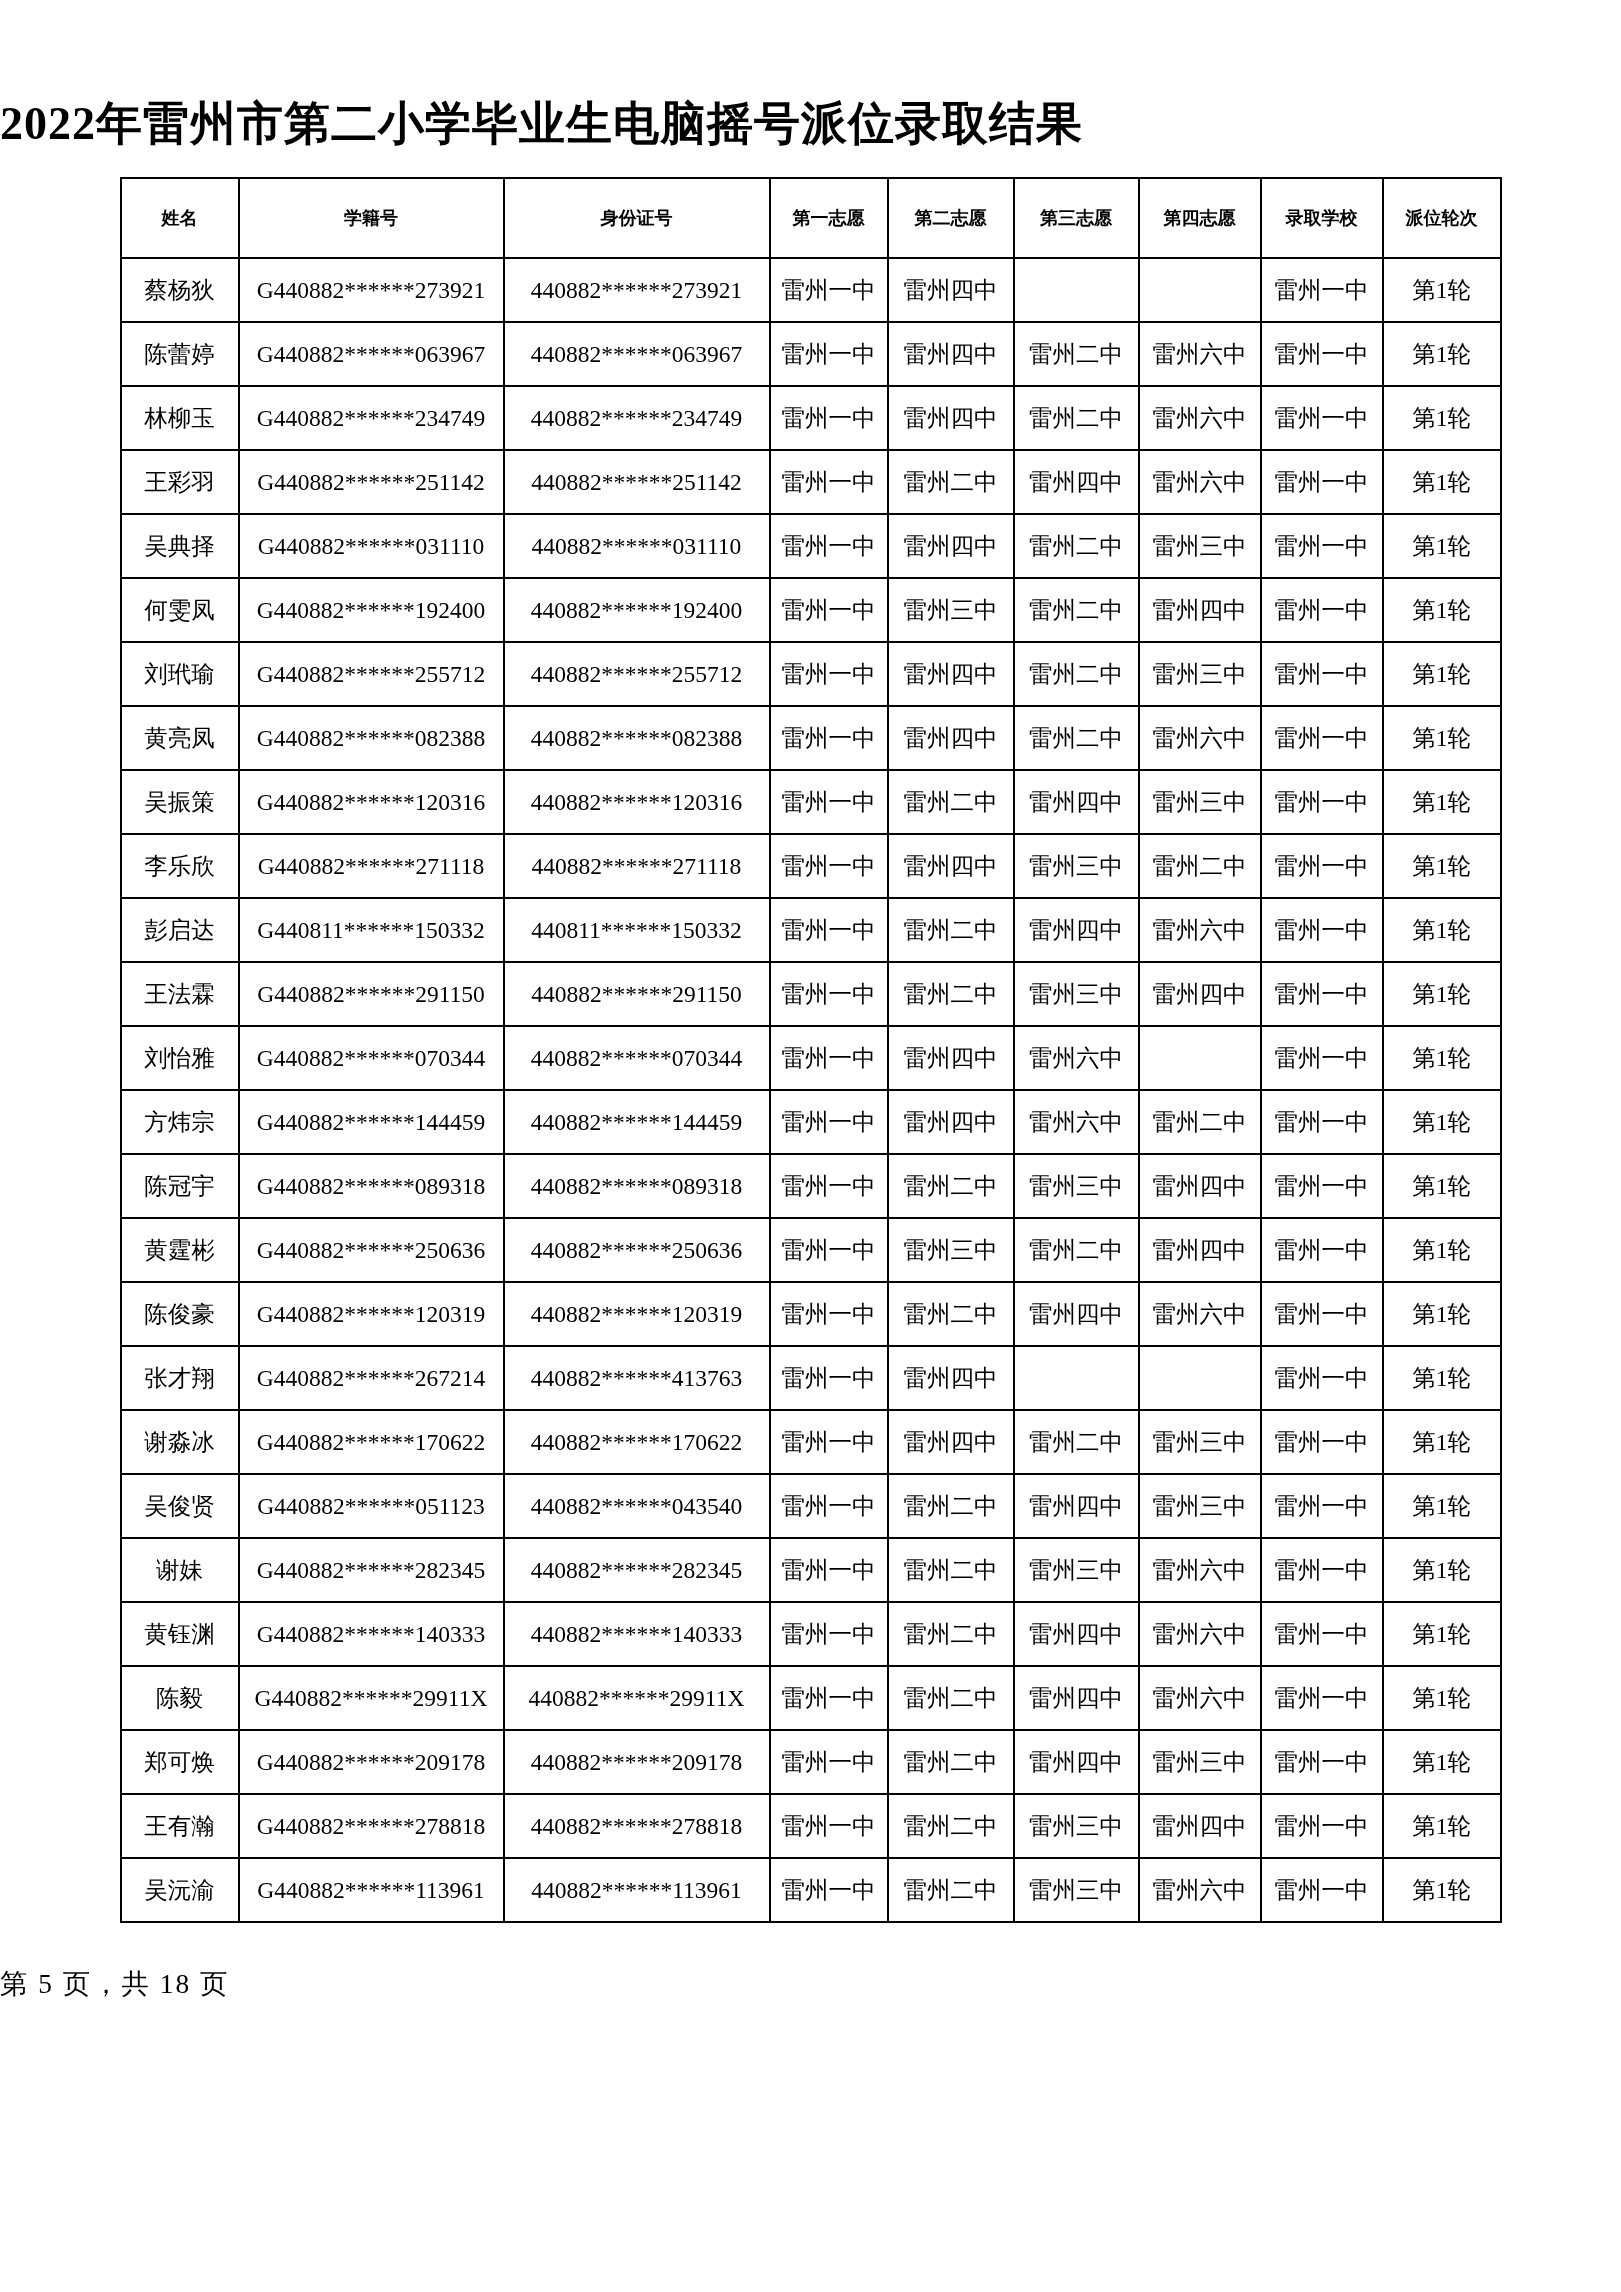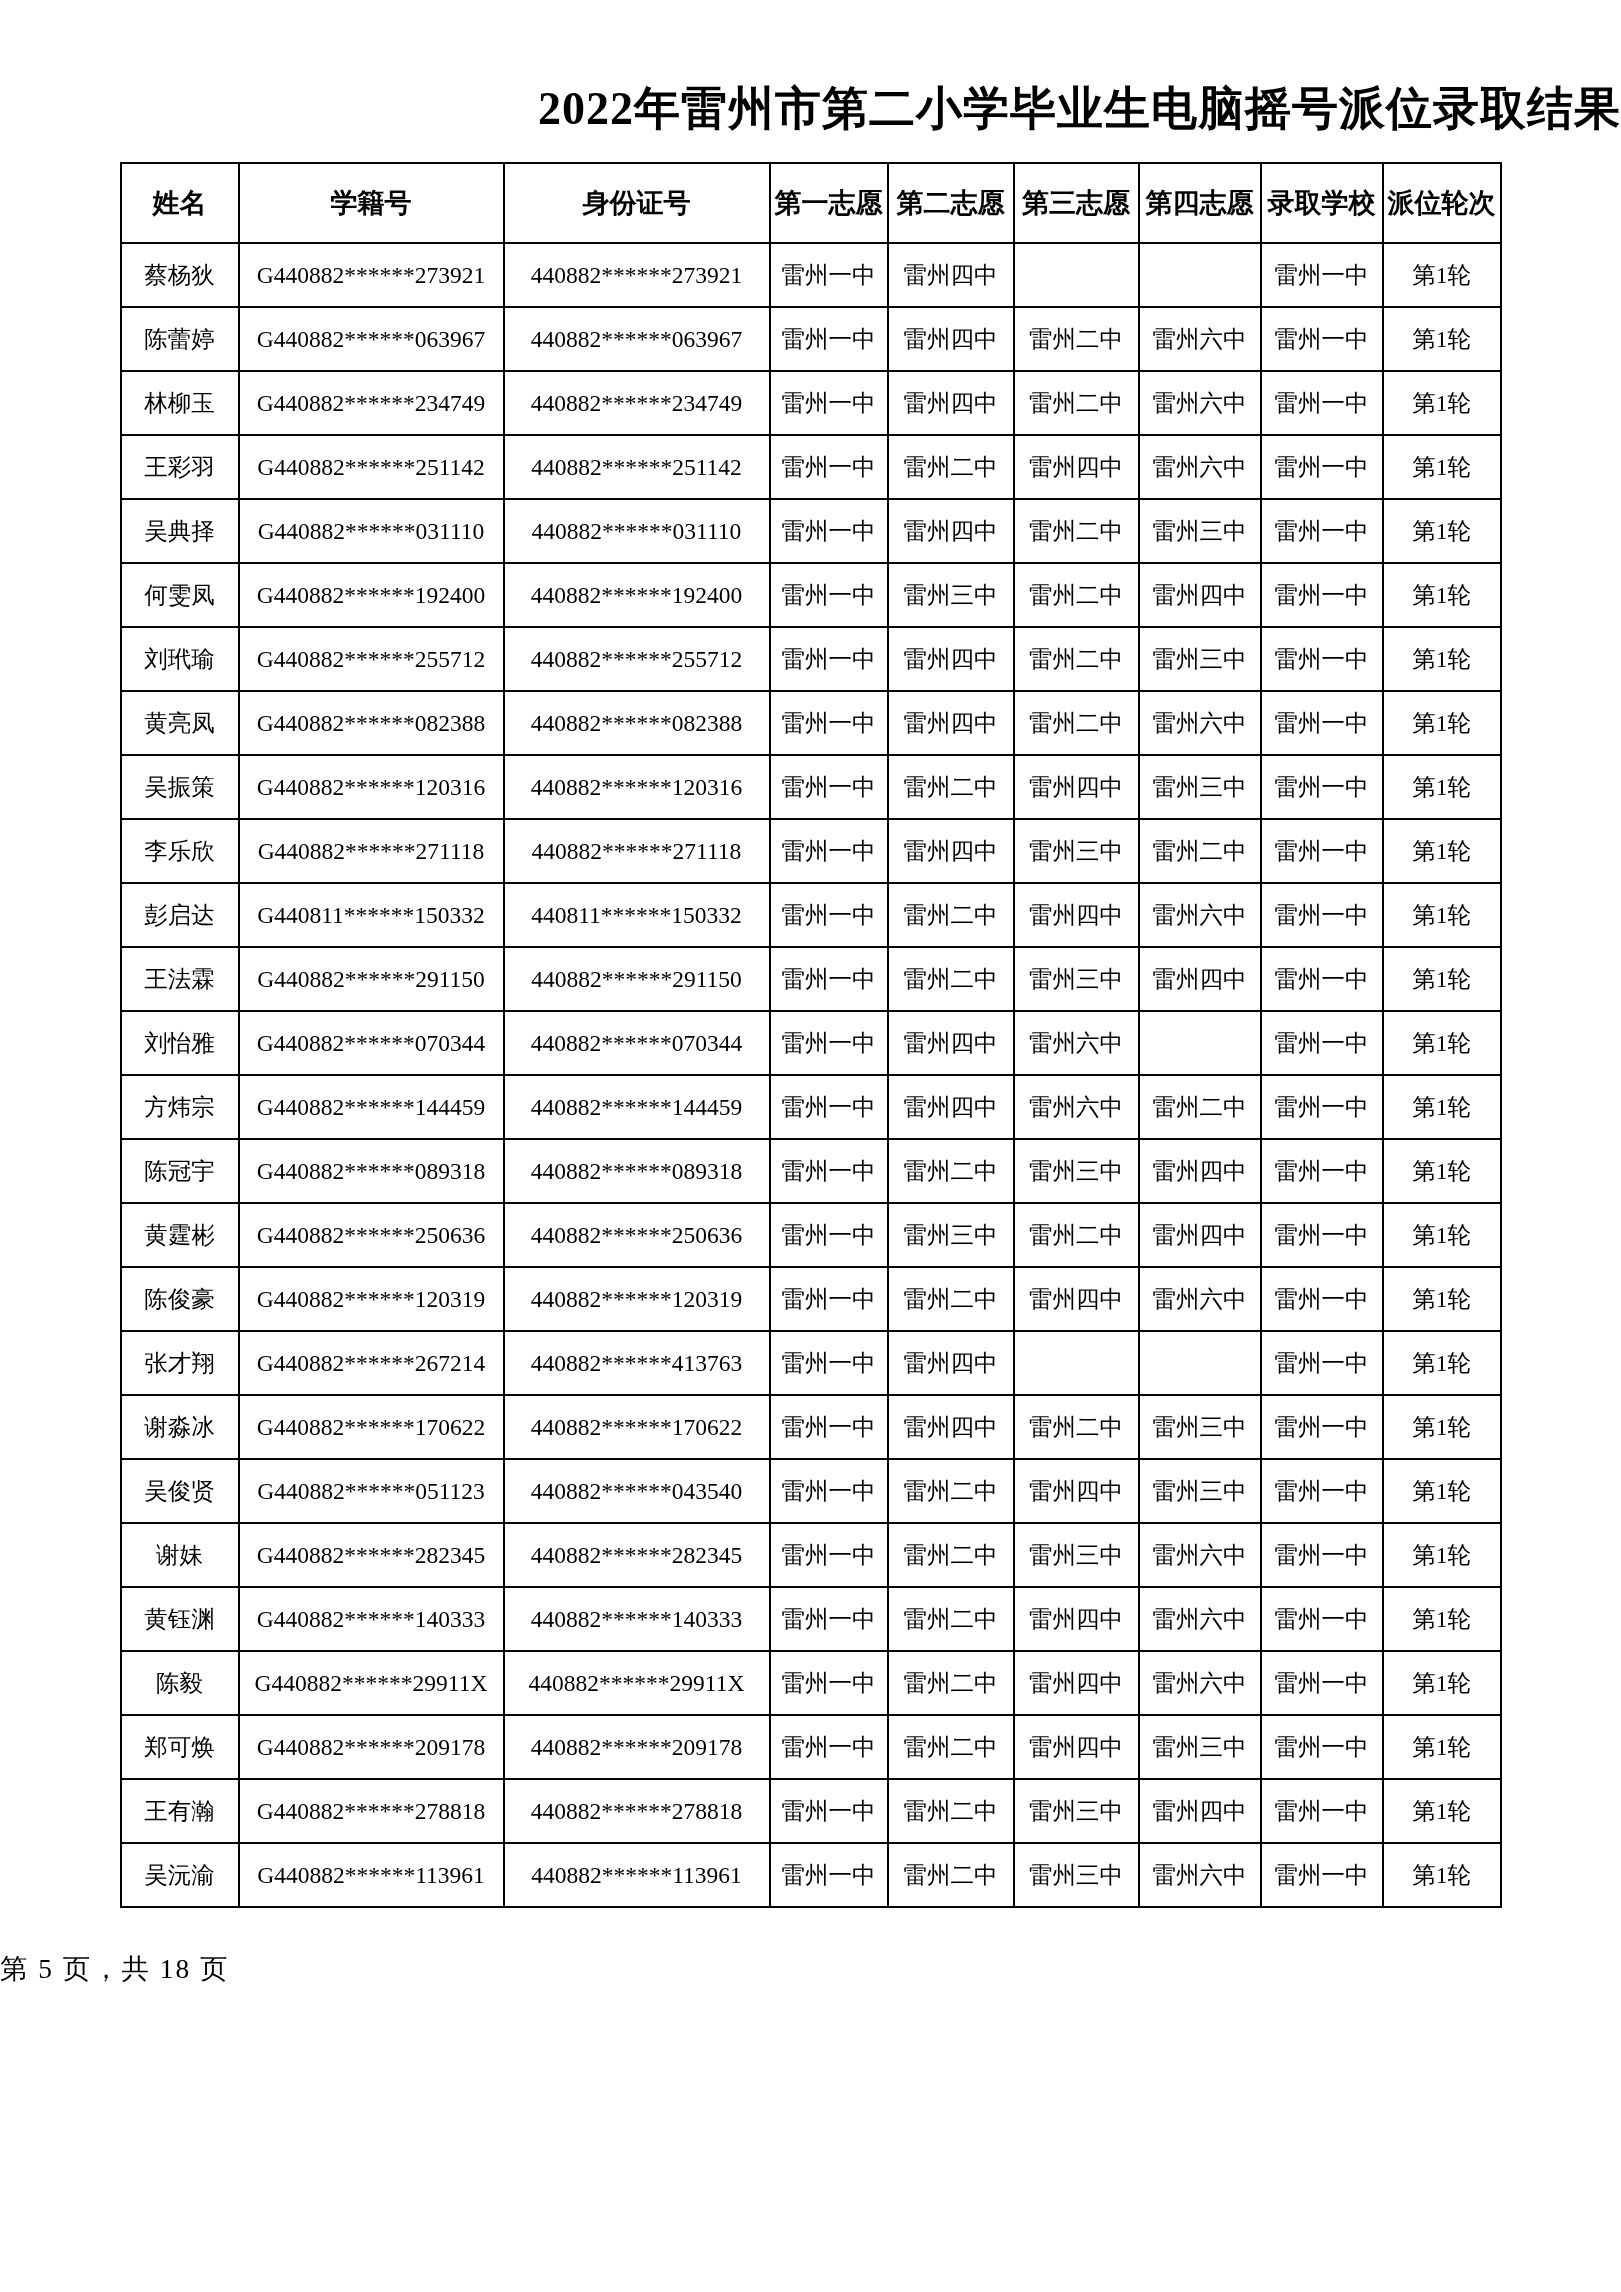--- a/index.html
+++ b/index.html
@@ -9,44 +9,45 @@
   }
   body {
     width: 1621px;
     height: 2293px;
     font-family: "Liberation Serif", "DejaVu Serif", serif;
     color: #000000;
     position: relative;
   }
   .doc-title {
     padding-top: 84px;
-    text-align: right;
+    text-align: left;
     font-size: 46px;
     font-weight: bold;
     letter-spacing: 1px;
     line-height: 49px;
+    margin-top: 15px;
   }
   table.results {
     border-collapse: collapse;
     table-layout: fixed;
     width: 1378px;
     margin: 29px auto 0 auto;
   }
   table.results th,
   table.results td {
     border: 2.9px solid #000000;
     text-align: center;
     vertical-align: middle;
     padding: 0 2px;
     overflow: hidden;
     white-space: nowrap;
   }
   table.results th {
     height: 78px;
-    font-size: 27px;
+    font-size: 18px;
     font-weight: bold;
   }
   table.results td {
     height: 62px;
     font-size: 23.5px;
     font-weight: normal;
   }
   .page-footer {
     margin-top: 43px;
     font-size: 27.4px;

